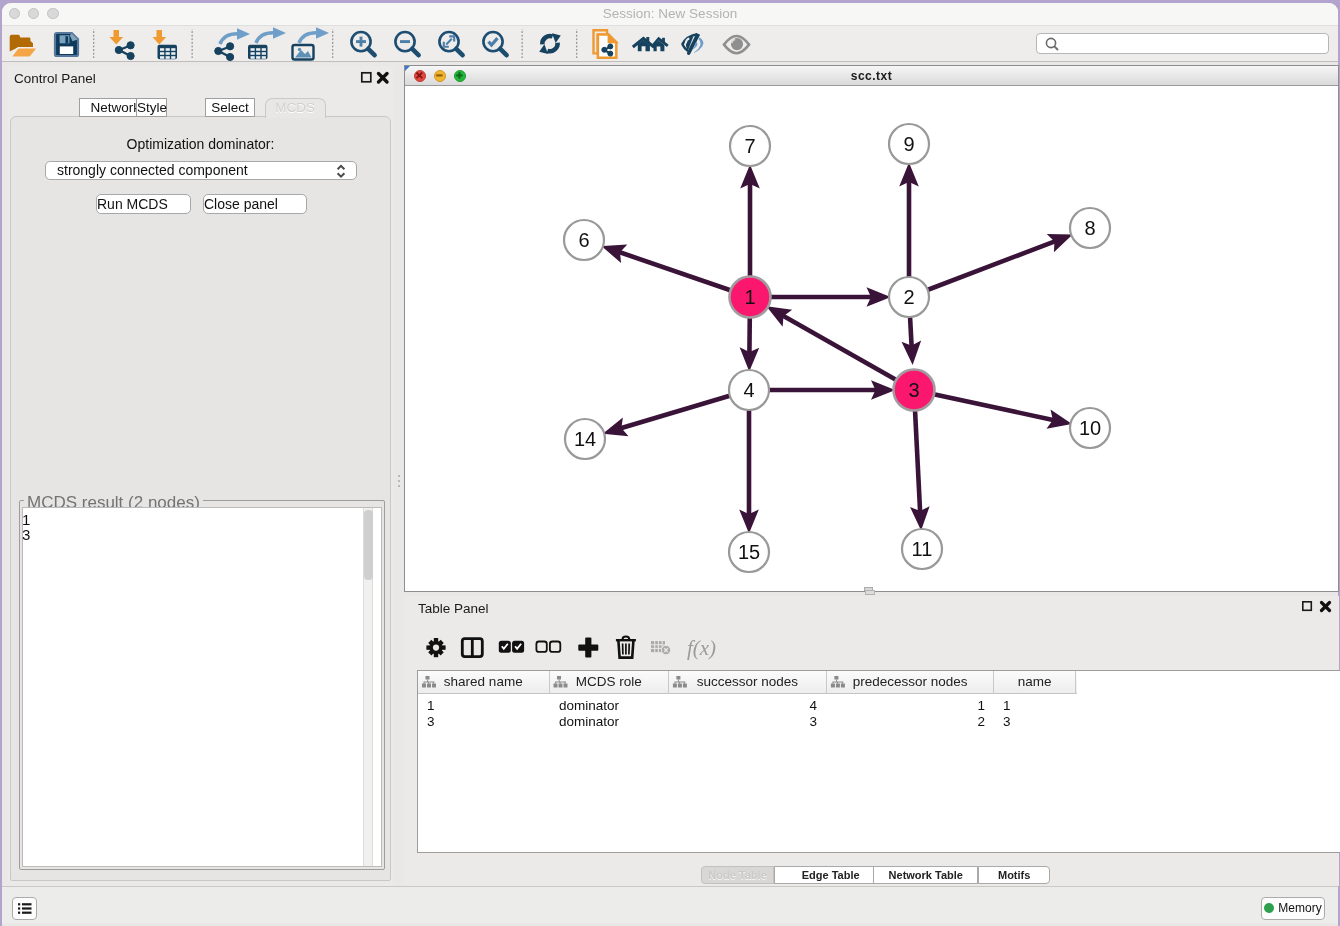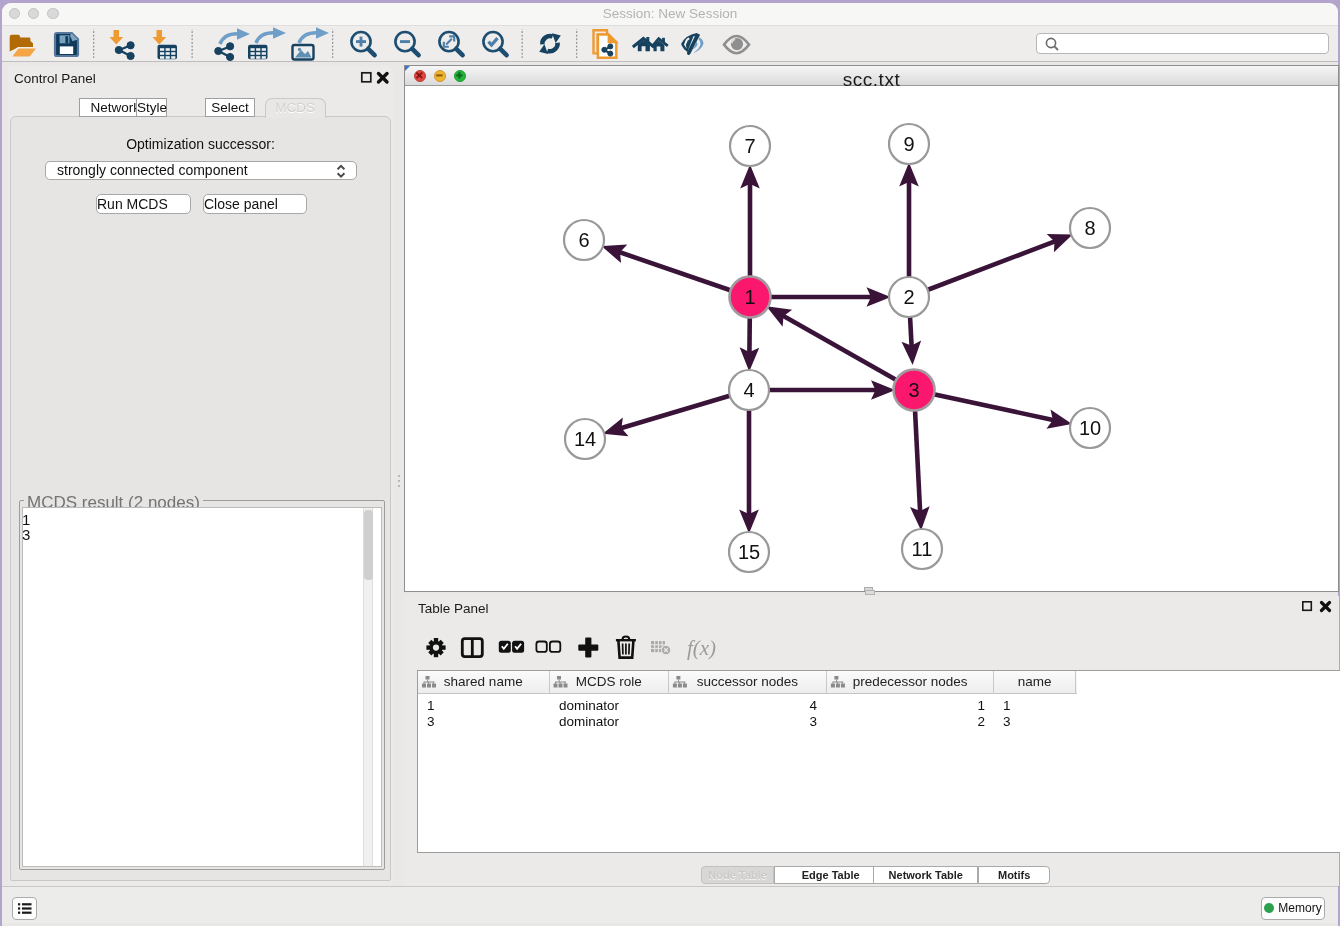--- a/index.html
+++ b/index.html
@@ -17,21 +17,21 @@
 .tab{position:absolute;top:32px;height:19px;background:#fff;border:1px solid #9f9f9f;font-size:13.5px;color:#111;text-align:center;line-height:18px;z-index:3}
 .tabsel{background:#e8e7e6;border:1px solid #c9c9c9;border-bottom:none;border-radius:7px 7px 0 0;color:#d2d0ce;text-shadow:0 1px 0 #ffffff;z-index:2}
 #cpcontent{position:absolute;left:2px;top:50px;width:381px;height:765px;background:#e6e5e4;border:1px solid #c9c8c7;border-radius:6px 6px 2px 2px}
 .wbtn{position:absolute;background:#fff;border:1px solid #a8a8a8;border-radius:5px;font-size:14px;color:#111;text-align:left}
 #mcdsbox{position:absolute;left:11px;top:434px;width:366px;height:370px;border:1px solid #9d9d9d;border-radius:2px}
 #mcdslegend{position:absolute;left:4px;top:-8px;background:#e6e5e4;padding:0 3px;font-size:17px;color:#737373}
 #mcdswhite{position:absolute;left:2px;top:6px;width:360px;height:360px;background:#fff;border:1px solid #bbb}
 
 #netwin{position:absolute;left:402px;top:62px;width:935px;height:527px;background:#fff;border:1px solid #8e8e8e}
 #nettitle{position:absolute;left:0;top:0;width:100%;height:20px;background:linear-gradient(#f6f6f6,#dadada);border-bottom:1px solid #9a9a9a}
-#nettitle .t{position:absolute;left:0;right:0;top:3px;text-align:center;font-size:19px;color:#1a1a1a;font-weight:normal;letter-spacing:.5px}
+#nettitle .t{position:absolute;left:0;right:0;top:3px;text-align:center;font-size:12px;color:#1a1a1a;font-weight:bold;letter-spacing:.5px}
 .mbtn{position:absolute;top:3.8px;width:12.5px;height:12.5px;border-radius:50%}
 .mbtn svg{display:block;margin:-0.75px 0 0 -0.75px}
 
 #tpanel{position:absolute;left:402px;top:593px;width:935px;height:290px;background:#ebeae9}
 #tptable{position:absolute;left:13px;top:74px;width:1011px;height:183px;background:#fff;border:1px solid #9d9d9d}
 #thead{position:absolute;left:0;top:0;height:23px;background:linear-gradient(#fbfbfb,#ededed);border-bottom:1px solid #c4c4c4}
 .thcell{position:absolute;top:0;height:23px;line-height:22px;border-right:1px solid #c9c9c9;font-size:13.5px;color:#222;text-align:center}
 .trow{position:absolute;font-size:13.5px;color:#111;line-height:16px}
 .btab{position:absolute;top:270px;height:18px;background:#fff;border:1px solid #a9a9a9;font-size:11px;font-weight:bold;color:#222;text-align:center;line-height:17px;white-space:nowrap;overflow:hidden}
 
@@ -232,21 +232,21 @@
       <g stroke="#111" stroke-width="3.4" stroke-linecap="round">
         <line x1="19.5" y1="3.5" x2="28" y2="12"></line>
           <line x1="28" y1="3.5" x2="19.5" y2="12"></line>
       </g>
     </svg>
     <div class="tab" style="left:71px;width:72.5px">Network</div>
     <div class="tab" style="left:128px;width:31px">Style</div>
     <div class="tab" style="left:197px;width:50px">Select</div>
     <div class="tab tabsel" style="left:256.7px;width:61px;height:20px">MCDS</div>
     <div id="cpcontent">
-      <div style="position:absolute;left:0;right:0;top:19px;text-align:center;font-size:14px;color:#111">Optimization successor:</div>
+      <div style="position:absolute;left:0;right:0;top:19px;text-align:center;font-size:14px;color:#111">Optimization dominator:</div>
       <div class="wbtn" style="left:34px;top:44px;width:312px;height:19px;text-align:left;line-height:17.5px;padding-left:11px;font-size:14px">strongly connected component
         <svg width="14" height="15" style="position:absolute;right:8px;top:1.5px">
           <path d="M3.6,5.2 L7,1.8 L10.4,5.2" fill="none" stroke="#4a4a4a" stroke-width="2"></path>
           <path d="M3.6,9.3 L7,12.7 L10.4,9.3" fill="none" stroke="#4a4a4a" stroke-width="2"></path>
         </svg>
       </div>
       <div class="wbtn" style="left:85px;top:77px;width:95px;height:19.5px;line-height:18px">Run MCDS</div>
       <div class="wbtn" style="left:192px;top:77px;width:104px;height:19.5px;line-height:18px">Close panel</div>
     </div>
     <div id="mcdsbox">

